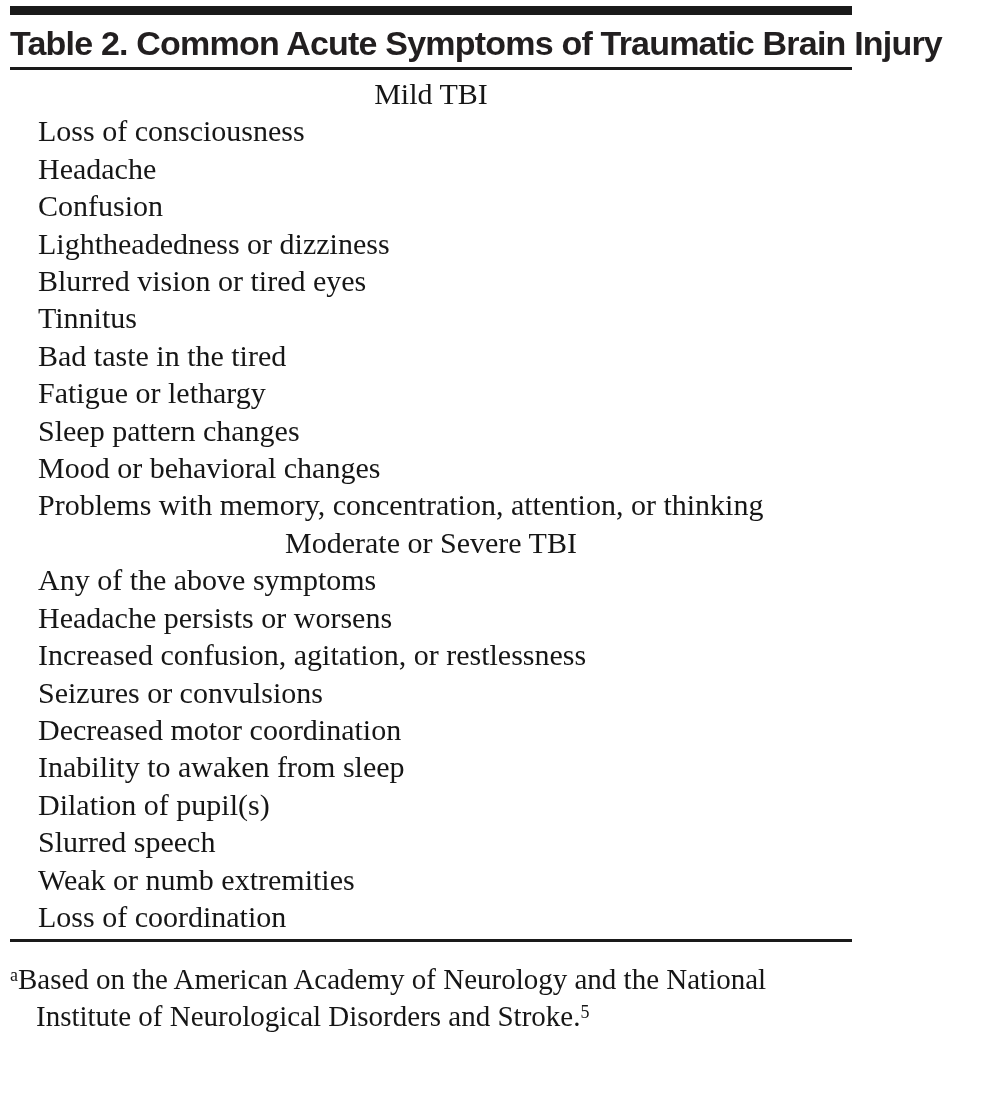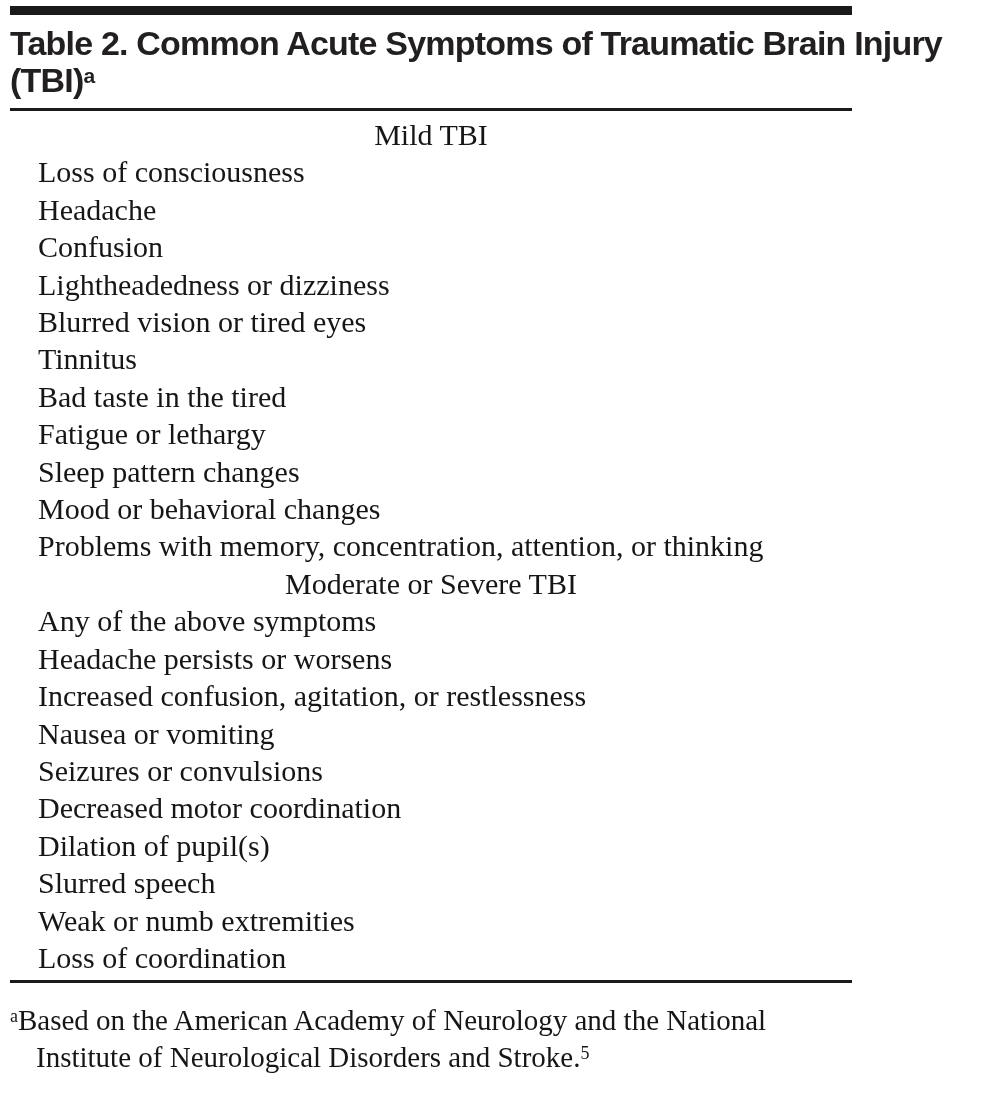--- a/index.html
+++ b/index.html
@@ -72,21 +72,20 @@
 </style>
 </head>
 <body>
 
 <div class="page">
 
   <div class="top-bar"></div>
 
   <div class="table-title">
     <div class="line">Table 2. Common Acute Symptoms of Traumatic Brain Injury</div>
-    <div class="line"><span>(TBI)</span><sup>a</sup></div>
   </div>
 
   <div class="rule-medium"></div>
 
   <div class="symptom-list" id="symptom-list">
   <div class="section">
     <div class="section-heading">Mild TBI</div>
     <div class="section-items">
           <div class="item">Loss of consciousness</div>
           <div class="item">Headache</div>
@@ -101,23 +100,23 @@
           <div class="item">Problems with memory, concentration, attention, or thinking</div>
         </div>
   </div>
 
   <div class="section">
     <div class="section-heading">Moderate or Severe TBI</div>
     <div class="section-items">
           <div class="item">Any of the above symptoms</div>
           <div class="item">Headache persists or worsens</div>
           <div class="item">Increased confusion, agitation, or restlessness</div>
-          <div class="item">Nausea or vomiting</div>
           <div class="item">Seizures or convulsions</div>
           <div class="item">Decreased motor coordination</div>
+          <div class="item">Inability to awaken from sleep</div>
           <div class="item">Dilation of pupil(s)</div>
           <div class="item">Slurred speech</div>
           <div class="item">Weak or numb extremities</div>
           <div class="item">Loss of coordination</div>
         </div>
   </div>
 </div>
 
   <div class="rule-thin"></div>
 

